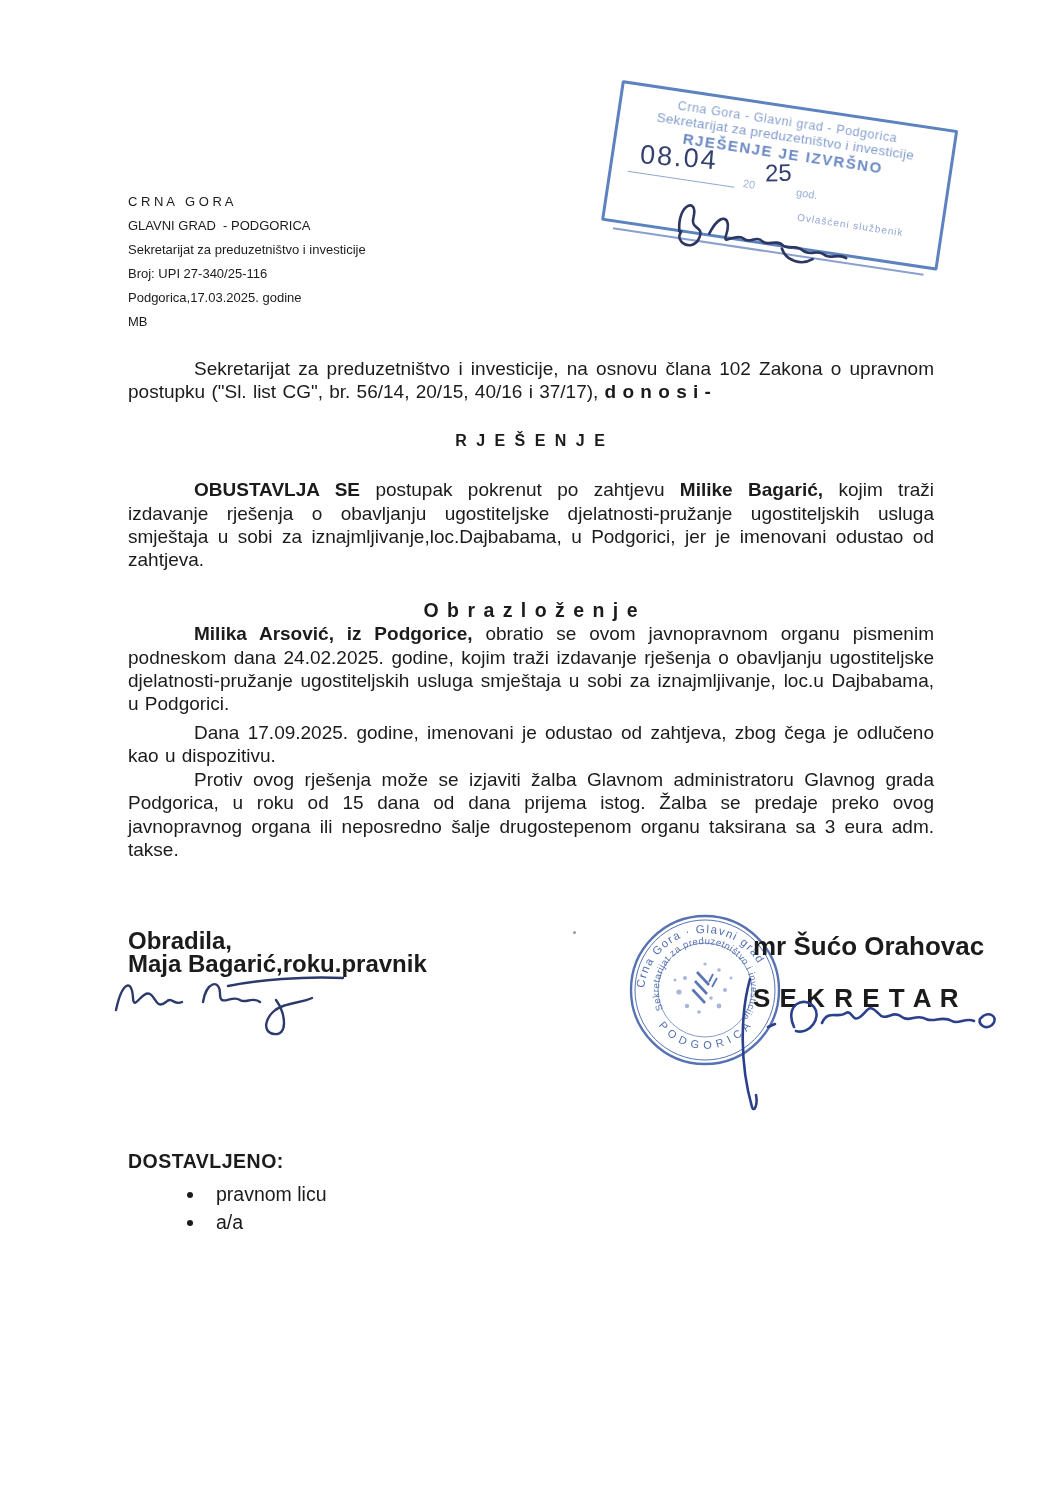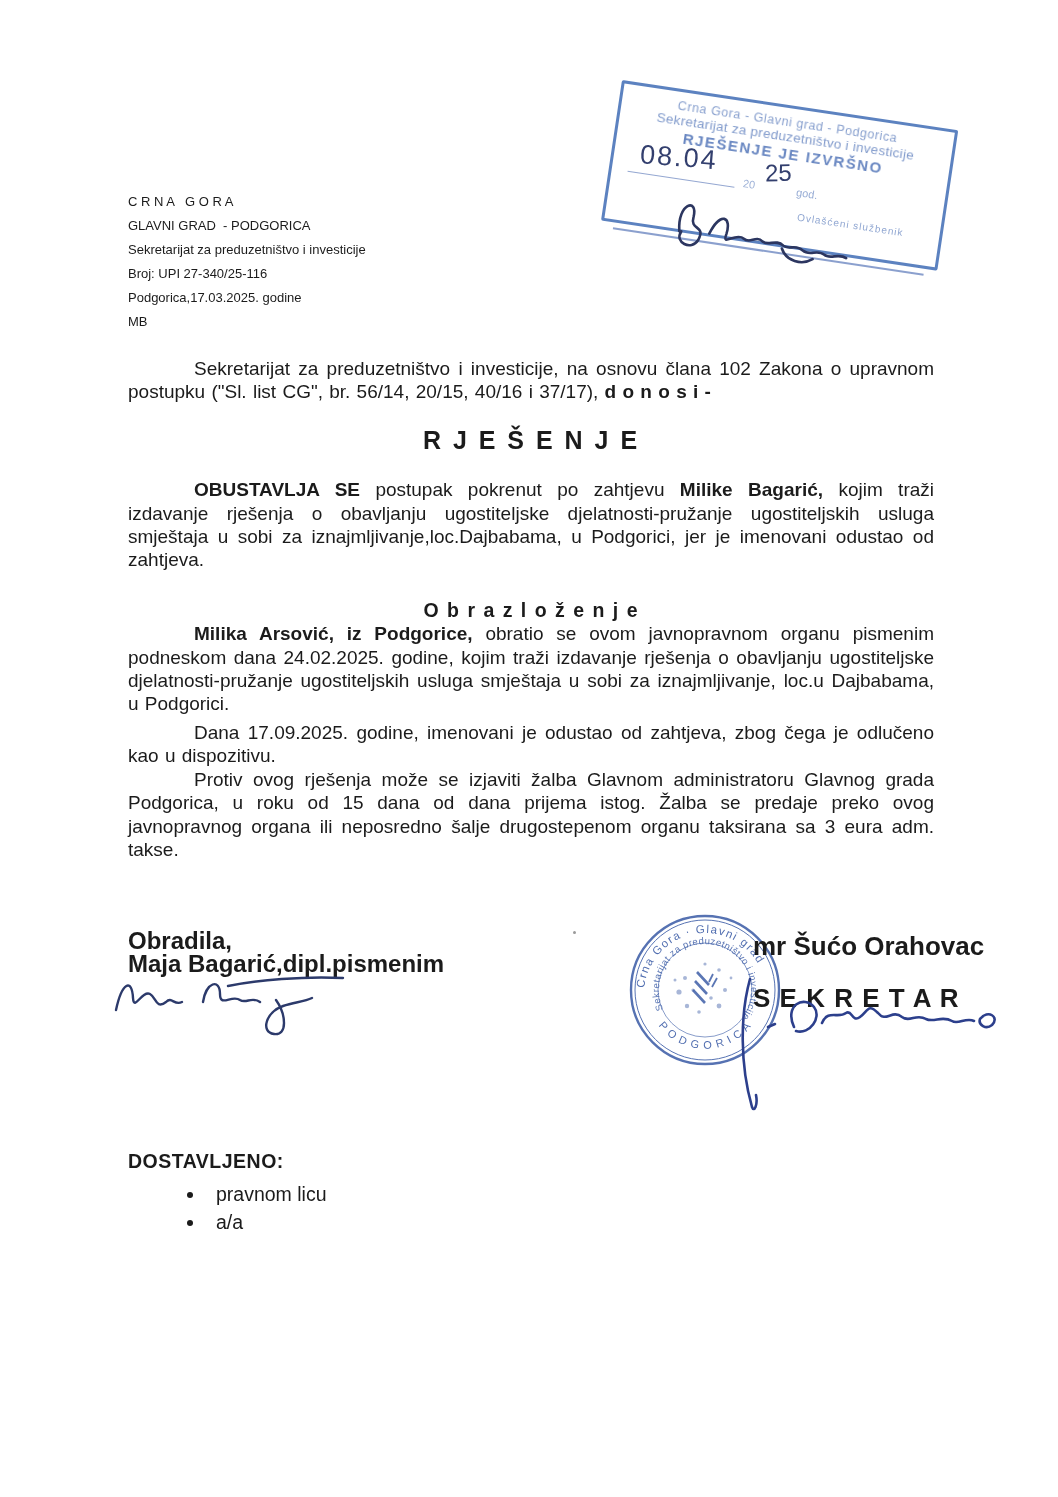--- a/index.html
+++ b/index.html
@@ -27,21 +27,21 @@
   .es-dateline{position:absolute; left:16px; top:30px; width:108px; border-top:1.6px solid rgba(90,120,185,.65);}
   .es-year20{position:absolute; left:132px; top:19px; font-size:11px; opacity:.65;}
   .es-handyear{position:absolute; left:152px; top:-4px; font-size:24px; color:#333f6e; transform:rotate(-10deg);}
   .es-god{position:absolute; left:186px; top:20px; font-size:11px; opacity:.7;}
   .es-signrow{position:relative; height:46px; margin:4px 10px 0 10px; border-bottom:2px solid rgba(90,120,185,.7);}
   .es-officer{position:absolute; right:26px; top:3px; font-size:10px; letter-spacing:1px; opacity:.75;}
   .es-signsvg{position:absolute; left:52px; top:-4px; overflow:visible;}
   
   .body-block{position:absolute; left:128px; top:357px; width:806px; font-size:19px; line-height:23.4px; text-align:justify; word-spacing:1px;}
   .body-block p{margin:0; text-indent:66px;}
-  .doc-title{text-align:center; text-indent:0; font-weight:700; font-size:25px; letter-spacing:2px; margin:25px 0 26px 0;}
+  .doc-title{text-align:center; text-indent:0; font-weight:700; font-size:16px; letter-spacing:2px; margin:25px 0 26px 0;}
   .obr-heading{text-align:center; font-weight:700; font-size:19.5px; letter-spacing:1px; margin:27px 0 0 0;}
   p.disp{margin-top:0;}
   p.p2{margin-top:5px;}
   b{font-weight:700;}
   
   .sig-left{position:absolute; left:128px; top:929px; font-weight:700; font-size:24px; line-height:23px;}
   .sig-right{position:absolute; left:753px; top:931px; font-weight:700; font-size:26px;}
   .sig-right .sek{margin-top:21px; letter-spacing:1px;}
   .hand-svg{position:absolute; overflow:visible;}
   
@@ -101,21 +101,21 @@
 
     <p><b>Milika Arsović, iz Podgorice,</b><span> obratio se ovom javnopravnom  organu pismenim podneskom dana 24.02.2025. godine, kojim traži izdavanje rješenja o obavljanju ugostiteljske djelatnosti-pružanje ugostiteljskih usluga smještaja u sobi za iznajmljivanje, loc.u Dajbabama, u Podgorici.</span></p>
 
     <p class="p2">Dana   17.09.2025. godine, imenovani je odustao od zahtjeva, zbog čega je odlučeno kao u dispozitivu.</p>
 
     <p>Protiv ovog rješenja može se izjaviti žalba Glavnom administratoru Glavnog grada Podgorica, u roku od 15 dana od dana prijema istog. Žalba se predaje preko ovog javnopravnog organa ili neposredno šalje drugostepenom organu taksirana sa 3 eura adm. takse.</p>
   </div>
 
   <div class="sig-left">
     <div>Obradila,</div>
-    <div>Maja  Bagarić,dipl.pismenim</div>
+    <div>Maja  Bagarić,roku.pravnik</div>
   </div>
 
   <svg class="hand-svg" style="left:108px; top:962px;" width="280" height="80" viewBox="0 0 280 80">
     <g fill="none" stroke="#2c3a6b" stroke-width="2.4" stroke-linecap="round">
       <path d="M8,48 C14,20 24,16 25,36 C26,50 34,28 42,32 C48,35 48,48 58,40 C64,34 66,44 74,40"></path>
       <path d="M95,40 C98,20 112,16 112,32 C112,46 124,32 132,38 C138,42 144,34 152,40"></path>
       <path d="M120,24 C150,18 195,14 235,16"></path>
       <path d="M168,38 C178,52 180,74 166,72 C152,70 158,50 175,44 C186,40 196,40 204,36"></path>
     </g>
   </svg>

